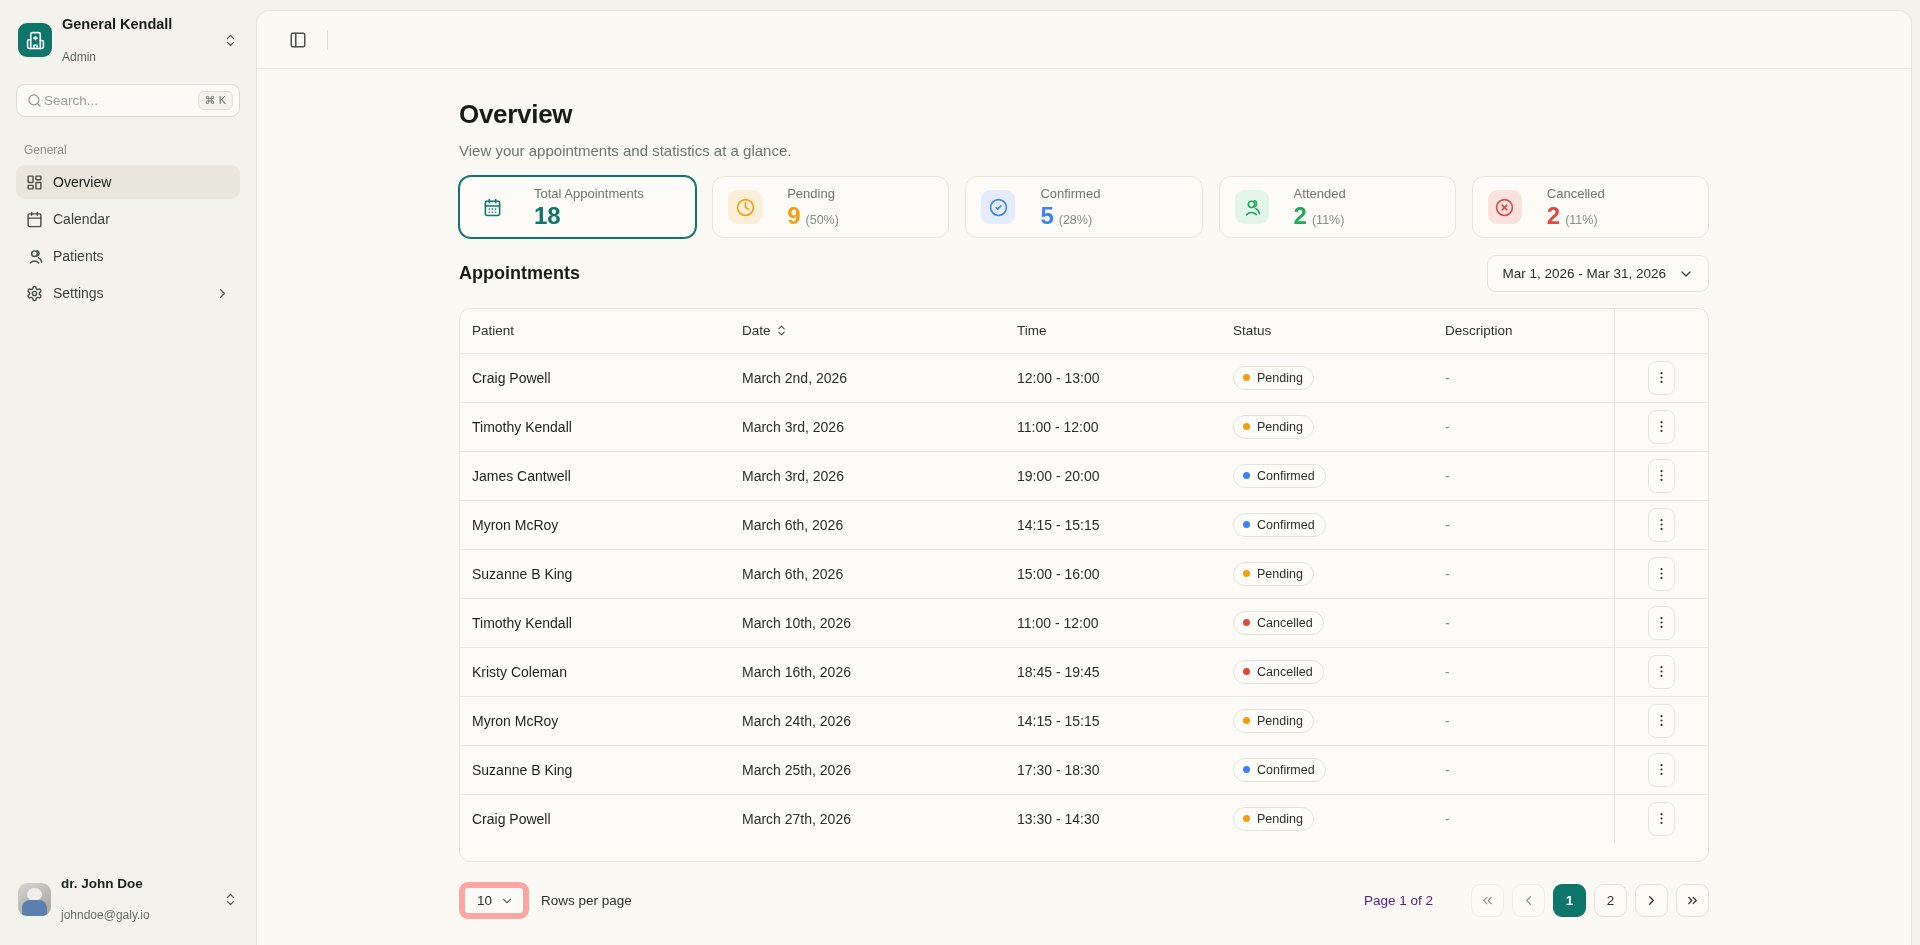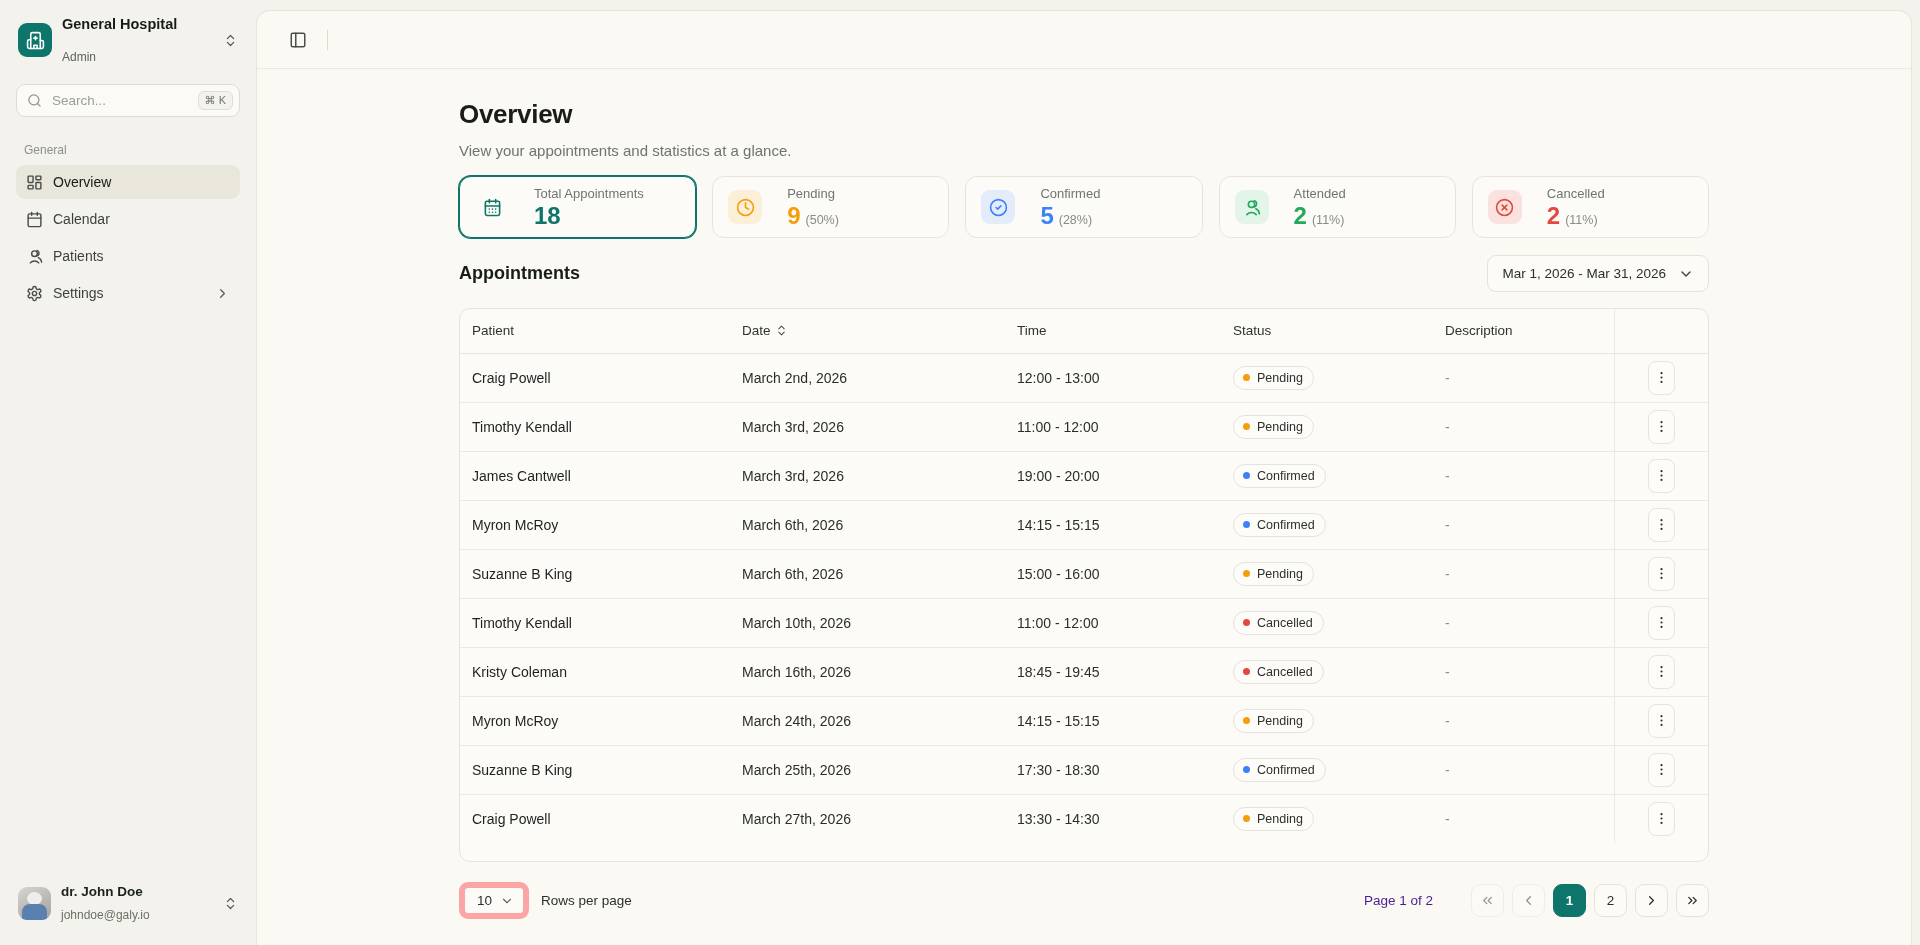--- a/index.html
+++ b/index.html
@@ -31,21 +31,21 @@
   }
   .org-meta { display:flex; flex-direction:column; line-height:1.15; }
   .org-name { font-size:14.5px; font-weight:700; color:#181C18; }
   .org-role { font-size:12px; color:#5E645D; margin-top:18px; }
   .org-chevron { margin-left:auto; color:#555B55; }
 
   .search-box {
     margin-top:18px; height:33px;
     border:1px solid #DEDBD1; border-radius:9px;
     background:#FBFAF6;
-    display:flex; align-items:center; gap:8px;
+    display:flex; align-items:center; 
     padding:0 6px 0 10px; color:#8F948D;
   }
   .search-box input {
     flex:1; min-width:0; border:none; outline:none; background:transparent;
     font-family:"Liberation Sans", sans-serif;
     font-size:13.5px; color:#3A3F3A;
   }
   .search-box input::placeholder { color:#9AA097; }
   .kbd {
     border:1px solid #E0DDD3; background:#F4F2EC; border-radius:6px;
@@ -68,21 +68,21 @@
   }
   .avatar {
     width:33px; height:33px; border-radius:9px; overflow:hidden; flex:0 0 auto;
     background:linear-gradient(150deg,#d8d6d2 0%,#b9b7b3 55%,#a6a4a0 100%);
     position:relative;
   }
   .avatar .head { position:absolute; left:9px; top:5px; width:15px; height:13px; border-radius:50%; background:#efeeec; }
   .avatar .body { position:absolute; left:4px; top:17px; width:25px; height:16px; border-radius:8px 8px 0 0; background:#5b7fae; }
   .user-meta { display:flex; flex-direction:column; line-height:1.15; }
   .user-name { font-size:13.5px; font-weight:700; color:#1B201C; }
-  .user-email { font-size:12px; color:#6B7168; margin-top:10px; }
+  .user-email { font-size:12px; color:#6B7168; margin-top:18px; }
   .user-chevron { margin-left:auto; color:#555B55; }
 
   
   .main {
     flex:1; margin:10px 8px 0 0;
     background:#FAF9F4;
     border:1px solid #E8E5DD; border-bottom:none;
     border-radius:14px 14px 0 0;
     display:flex; flex-direction:column; overflow:hidden;
   }
@@ -194,21 +194,21 @@
     <span class="org-logo">
         <svg width="19" height="19" viewBox="0 0 24 24" fill="none" stroke="currentColor" stroke-width="2" stroke-linecap="round" stroke-linejoin="round">
           <path d="M12 7v4"></path>
           <path d="M10 9h4"></path>
           <path d="M18 22V4a2 2 0 0 0-2-2H8a2 2 0 0 0-2 2v18"></path>
           <path d="M18 12h2a2 2 0 0 1 2 2v6a2 2 0 0 1-2 2H4a2 2 0 0 1-2-2v-7a2 2 0 0 1 2-2h2"></path>
           <path d="M10 22v-4h4v4"></path>
         </svg>
       </span>
     <span class="org-meta">
-      <span class="org-name">General Hospital</span>
+      <span class="org-name">General Kendall</span>
       <span class="org-role">Admin</span>
     </span>
     <span class="org-chevron">
         <svg width="15" height="15" viewBox="0 0 24 24" fill="none" stroke="currentColor" stroke-width="2" stroke-linecap="round" stroke-linejoin="round">
           <path d="m7 15 5 5 5-5"></path>
           <path d="m7 9 5-5 5 5"></path>
         </svg>
       </span>
   </div>
 

